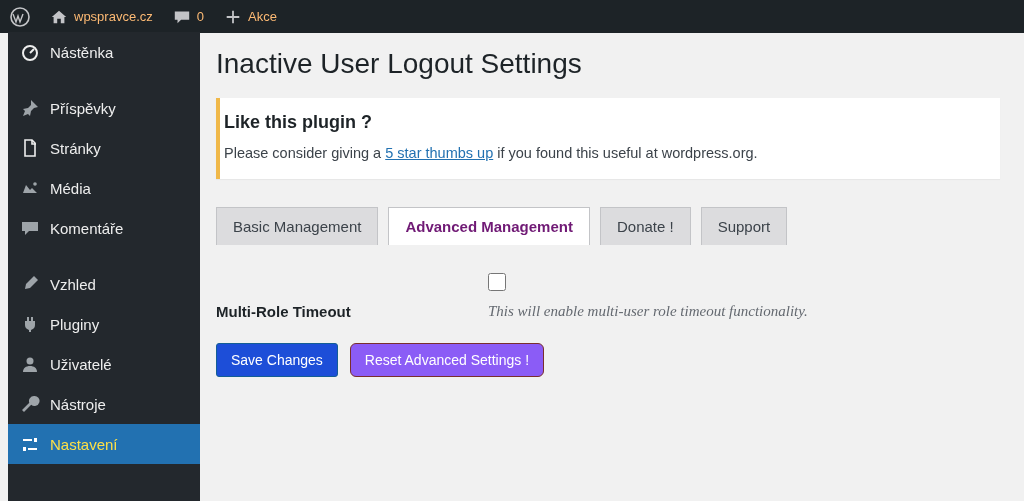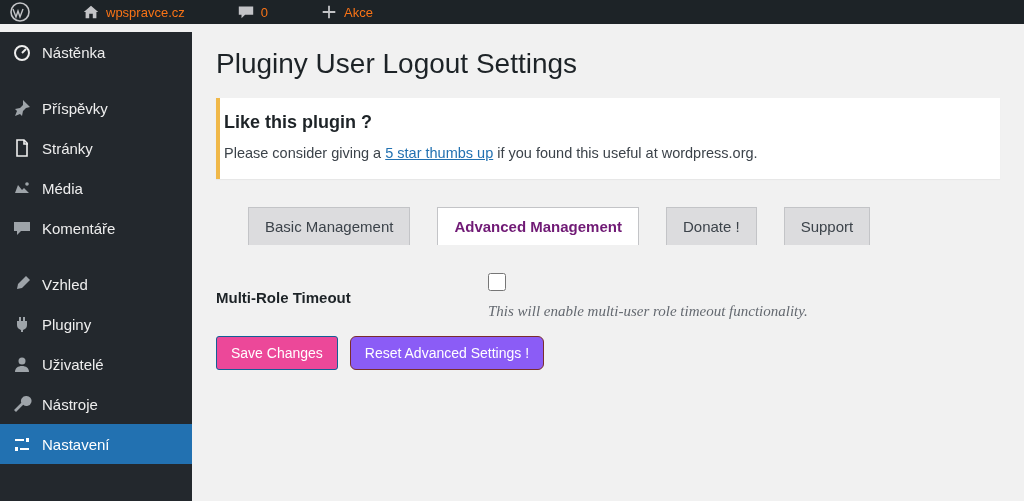--- a/index.html
+++ b/index.html
@@ -1,62 +1,61 @@
 <!DOCTYPE html>
 <html><head>
 <meta charset="utf-8">
 <style>
   * { box-sizing: border-box; margin: 0; padding: 0; }
   html, body { width: 1024px; height: 501px; font-family: "Segoe UI", Arial, sans-serif; background: #f1f1f1; overflow: hidden; }
 
   
   .adminbar {
-    height: 24px;
+    height: 33px;
     background: #1d2327;
-    color: #f97316;
+    color: #fdba74;
     display: flex;
     align-items: center;
     padding: 0 8px 0 0;
     font-size: 13px;
-    gap: 32px;
   }
   .adminbar .abitem {
     display: inline-flex;
     align-items: center;
     padding: 0 10px;
     height: 100%;
     gap: 6px;
     cursor: pointer;
   }
   .adminbar svg { fill: #c3c4c7; }
 
   
   .sidebar {
     position: absolute;
     top: 32px;
-    left: 0;
+    left: 8px;
     bottom: 0;
     width: 192px;
     background: #23282d;
     color: #eee;
   }
   .menu-item {
     display: flex;
     align-items: center;
     gap: 10px;
     height: 40px;
     padding: 0 12px;
     color: #eee;
     font-size: 15px;
     cursor: pointer;
   }
   .menu-item svg { fill: rgba(240,246,252,0.6); flex: 0 0 auto; }
   .menu-item.active {
     background: #2271b1;
-    color: #ffffff;
+    color: #fde047;
     font-weight: 500;
     position: relative;
   }
   .menu-item.active svg { fill: #fff; }
   .menu-item.active::after {
     content: "";
     position: absolute;
     right: -10px;
     top: 50%;
     margin-top: -10px;
@@ -85,52 +84,52 @@
     border-left: 4px solid #f0b849;
     background: #fff;
     padding: 14px 4px 18px;
     box-shadow: 0 1px 1px rgba(0,0,0,0.04);
     margin-bottom: 28px;
   }
   .notice h3 { font-size: 18px; font-weight: 600; color: #1d2327; margin-bottom: 12px; }
   .notice p { font-size: 14.5px; color: #3c434a; }
   .notice a { color: #2271b1; text-decoration: underline; }
 
-  .tabs { display: flex; gap: 27px; margin-bottom: 28px; margin-left: 32px; }
+  .tabs { display: flex; gap: 10px; margin-bottom: 28px; }
   .tab {
     background: #dcdcde;
     border: 1px solid #c3c4c7;
     border-bottom: none;
     padding: 10px 16px;
     font-size: 15px;
     color: #3c434a;
     cursor: pointer;
   }
   .tab.active {
     background: #fff;
     font-weight: 600;
     color: #701a75;
   }
 
-  .form-row { display: flex; align-items: center; margin-bottom: 16px; }
+  .form-row { display: flex; align-items: flex-end; margin-bottom: 23px; }
   .form-row .label { width: 272px; font-size: 15px; font-weight: 600; color: #1d2327; padding-top: 2px; }
   .form-row .field { }
   .form-row .field input[type=checkbox] { width: 18px; height: 18px; border: 1px solid #8c8f94; }
   .form-row .desc { font-style: italic; color: #646970; font-size: 15px; margin-top: 8px; font-family: Liberation Serif, serif; }
 
   .btns { display: flex; gap: 12px; }
   .btn {
     padding: 8px 14px;
     font-size: 14px;
     border-radius: 3px;
     border: 1px solid;
     cursor: pointer;
     color: #fff;
   }
-  .btn.primary { background: #ec4899; border-color: #135e96; }
+  .btn.primary { background: #1d4ed8; border-color: #135e96; }
   .btn.danger  { background: #8b5cf6; border-color: #7a2e2e; border-radius: 6px; }
 </style>
 </head>
 <body>
 
 <div class="adminbar">
   <div class="abitem">
     <svg width="20" height="20" viewBox="0 0 20 20">
         <circle cx="10" cy="10" r="9" fill="none" stroke="#c3c4c7" stroke-width="1.6"></circle>
         <path d="M3 7l3 8 2-6 2 6 3-8" fill="none" stroke="#c3c4c7" stroke-width="1.4"></path>
@@ -219,21 +218,21 @@
   </div>
   <div class="menu-item active">
     <svg width="20" height="20" viewBox="0 0 20 20">
         <path d="M3 5h9v2H3zM14 4h3v4h-3zM3 13h3v4H3zM8 14h9v2H8z"></path>
       </svg>
     <span>Nastavení</span>
   </div>
 </div>
 
 <div class="content">
-  <h1 class="page-title">Pluginy User Logout Settings</h1>
+  <h1 class="page-title">Inactive User Logout Settings</h1>
 
   <div class="notice">
     <h3>Like this plugin ?</h3>
     <p>
       <span>Please consider giving a </span><a href="#">5 star thumbs up</a><span> if you found this useful at wordpress.org.</span>
     </p>
   </div>
 
   <div class="tabs">
     <div class="tab">Basic Management</div>

